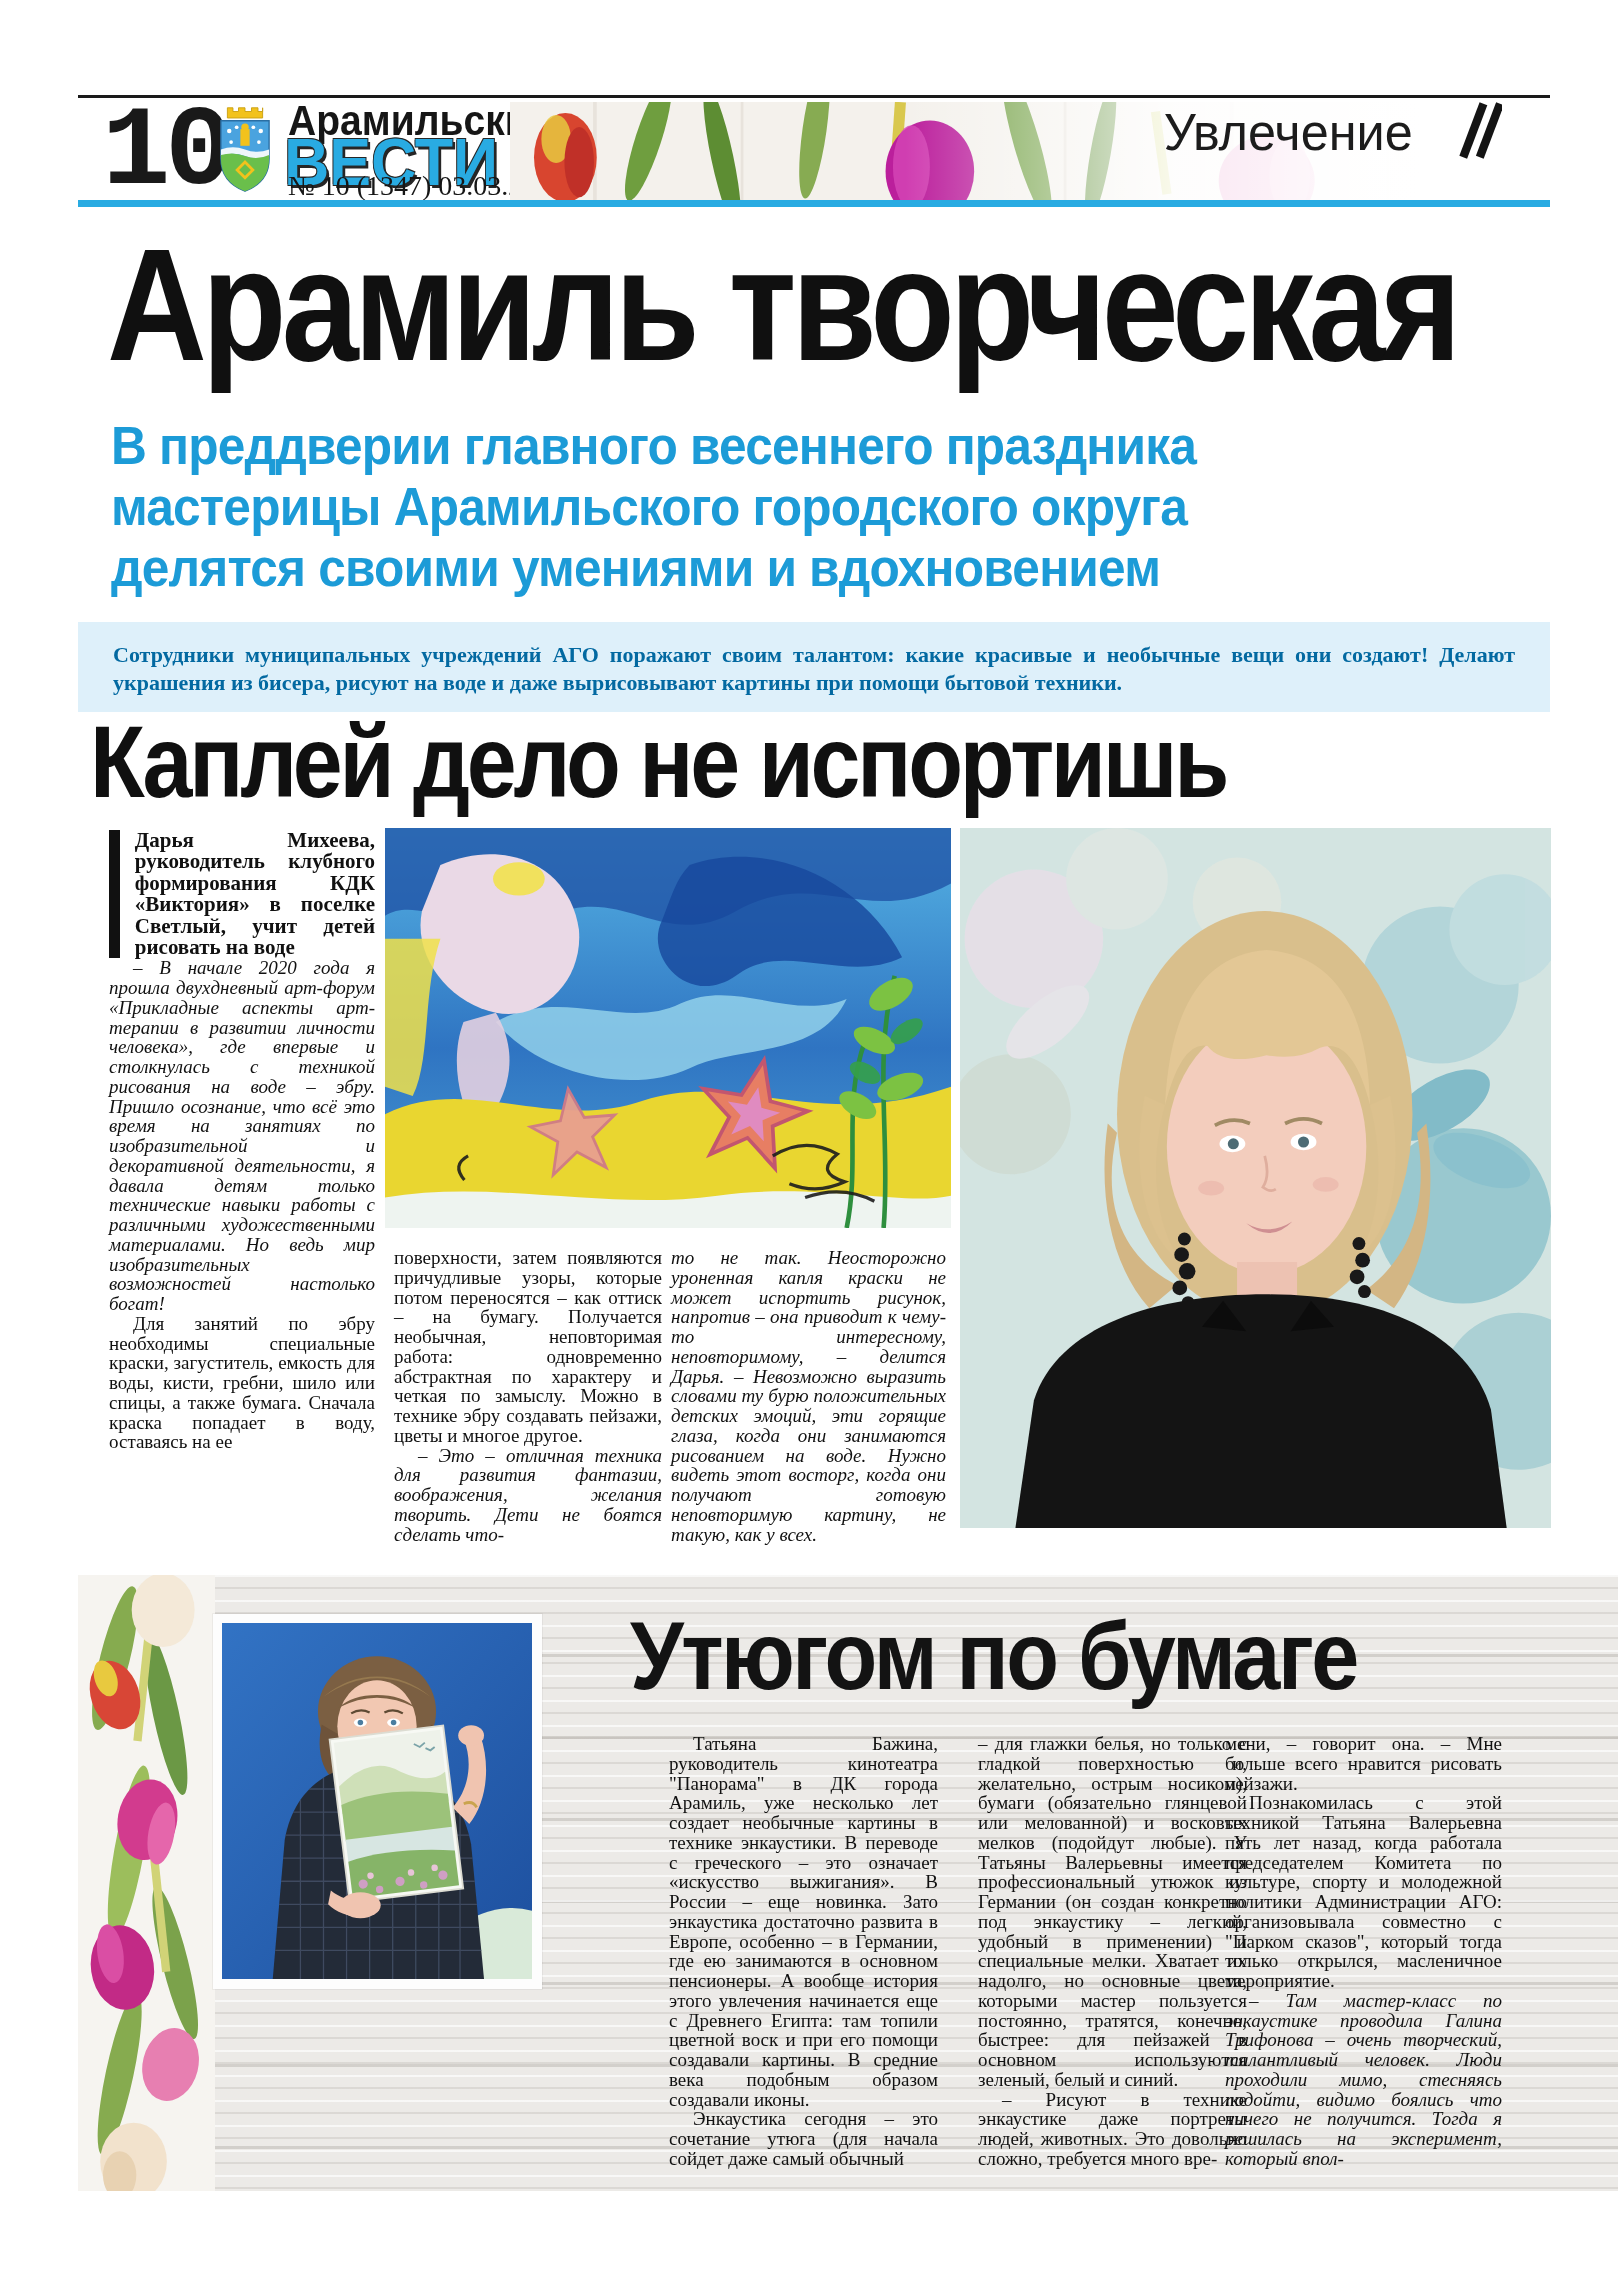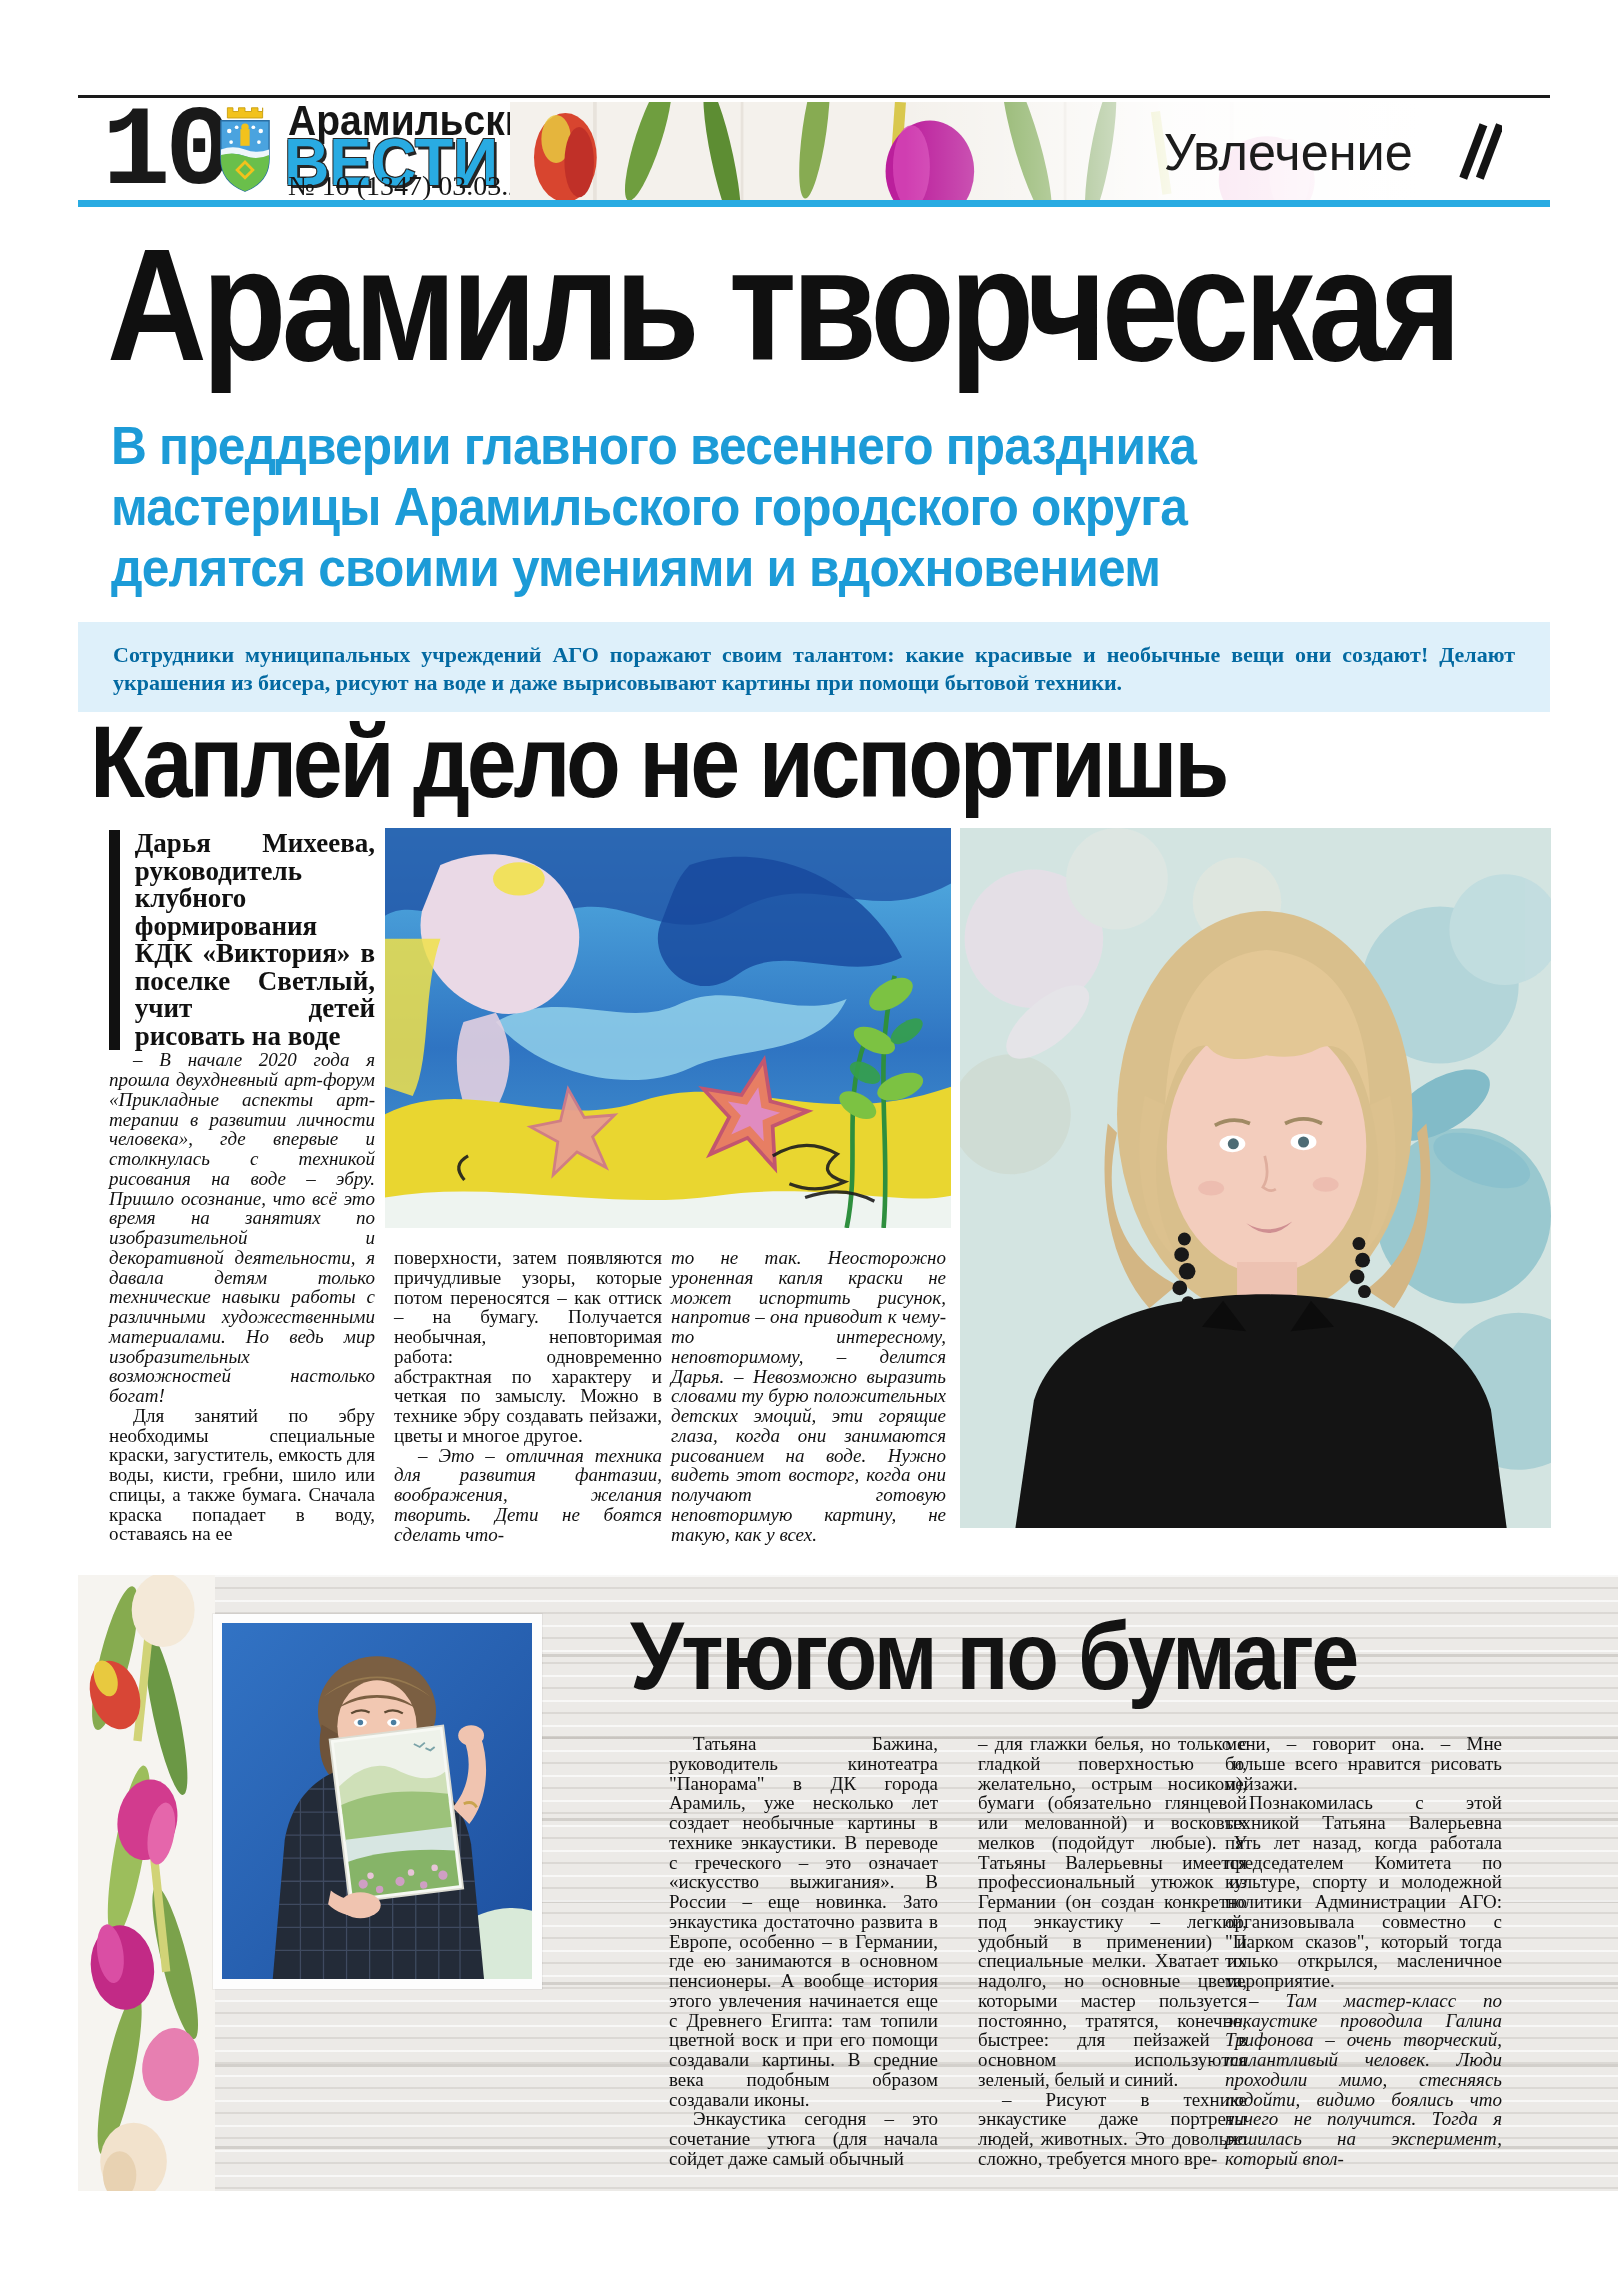--- a/index.html
+++ b/index.html
@@ -14,21 +14,21 @@
   .nametop{left:288px;top:100px;font-family:"Liberation Sans",sans-serif;font-weight:bold;
            font-size:42px;line-height:1;color:#161616;transform:scaleX(.93);transform-origin:left top;}
   .namemain{left:284px;top:129px;font-family:"Liberation Sans",sans-serif;font-weight:bold;
             font-size:66px;line-height:1;color:#29abe2;transform:scaleX(.95);transform-origin:left top;
             text-shadow:2.8px 2.8px 0 #262626,-0.9px -0.9px 0 #262626,0.9px -0.9px 0 #262626,-0.9px 0.9px 0 #262626;}
   .issue{left:288px;top:172px;font-size:28px;line-height:1;color:#161616;}
   .flowerstrip{left:510px;top:102px;width:1040px;height:99px;overflow:hidden;}
   .flowerstrip svg{display:block;}
   .stripfade{position:absolute;right:0;top:0;width:62%;height:100%;
              background:linear-gradient(to right,rgba(255,255,255,0) 0%,rgba(255,255,255,.88) 42%,#fff 80%);}
-  .sectionwrap{position:absolute;right:48px;top:0;height:100%;display:flex;align-items:center;gap:28px;margin-left:31px;}
+  .sectionwrap{position:absolute;right:48px;top:0;height:100%;display:flex;align-items:flex-start;gap:28px;margin-left:31px;}
   .sectionlabel{font-family:"Liberation Sans",sans-serif;font-size:52px;color:#1c1c1c;
                 transform:scaleX(.97);transform-origin:right center;}
   .blueline{left:78px;top:200px;width:1472px;height:6.5px;background:#29abe2;}
   
   .h1{left:107px;top:222px;font-family:"Liberation Sans",sans-serif;font-weight:bold;
       font-size:159px;line-height:1.05;letter-spacing:-5.5px;color:#101010;white-space:nowrap;
       transform:scaleX(.87);transform-origin:left top;}
   .h2{left:111px;top:415px;font-family:"Liberation Sans",sans-serif;font-weight:bold;
       font-size:54px;line-height:61px;letter-spacing:-0.9px;color:#1c9bd7;white-space:nowrap;
       transform:scaleX(.92);transform-origin:left top;}
@@ -37,21 +37,21 @@
            text-align:justify;}
   .h3{left:90px;top:711px;font-family:"Liberation Sans",sans-serif;font-weight:bold;
       font-size:102px;line-height:1;letter-spacing:-3.7px;color:#101010;white-space:nowrap;
       transform:scaleX(.88);transform-origin:left top;}
   
   .newscol{font-size:19px;line-height:1.04;text-align:justify;}
   .newscol p{margin:0;}
   .para{text-indent:24px;}
   .para.italic,.para.italic-noindent{font-style:italic;}
   .para.regular-noindent,.para.italic-noindent{text-indent:0;}
-  .kicker{font-weight:bold;font-size:27px;line-height:1.02;border-left:11px solid #111;
+  .kicker{font-weight:bold;font-size:21px;line-height:1.02;border-left:11px solid #111;
           padding-left:14.8px;margin:0 0 14.8px 0;text-align:justify;}
   .a1col1{left:109px;top:830px;width:266px;}
   .a1col2{left:394px;top:1248px;width:268px;}
   .a1col3{left:671px;top:1248px;width:275px;}
   .ebru{left:385px;top:828px;width:566px;height:400px;overflow:hidden;}
   .portrait{left:960px;top:828px;width:591px;height:700px;overflow:hidden;}
   
   .block2{left:78px;top:1575px;width:1588px;height:616px;overflow:hidden;
           background-color:#eceae7;
           background-image:

